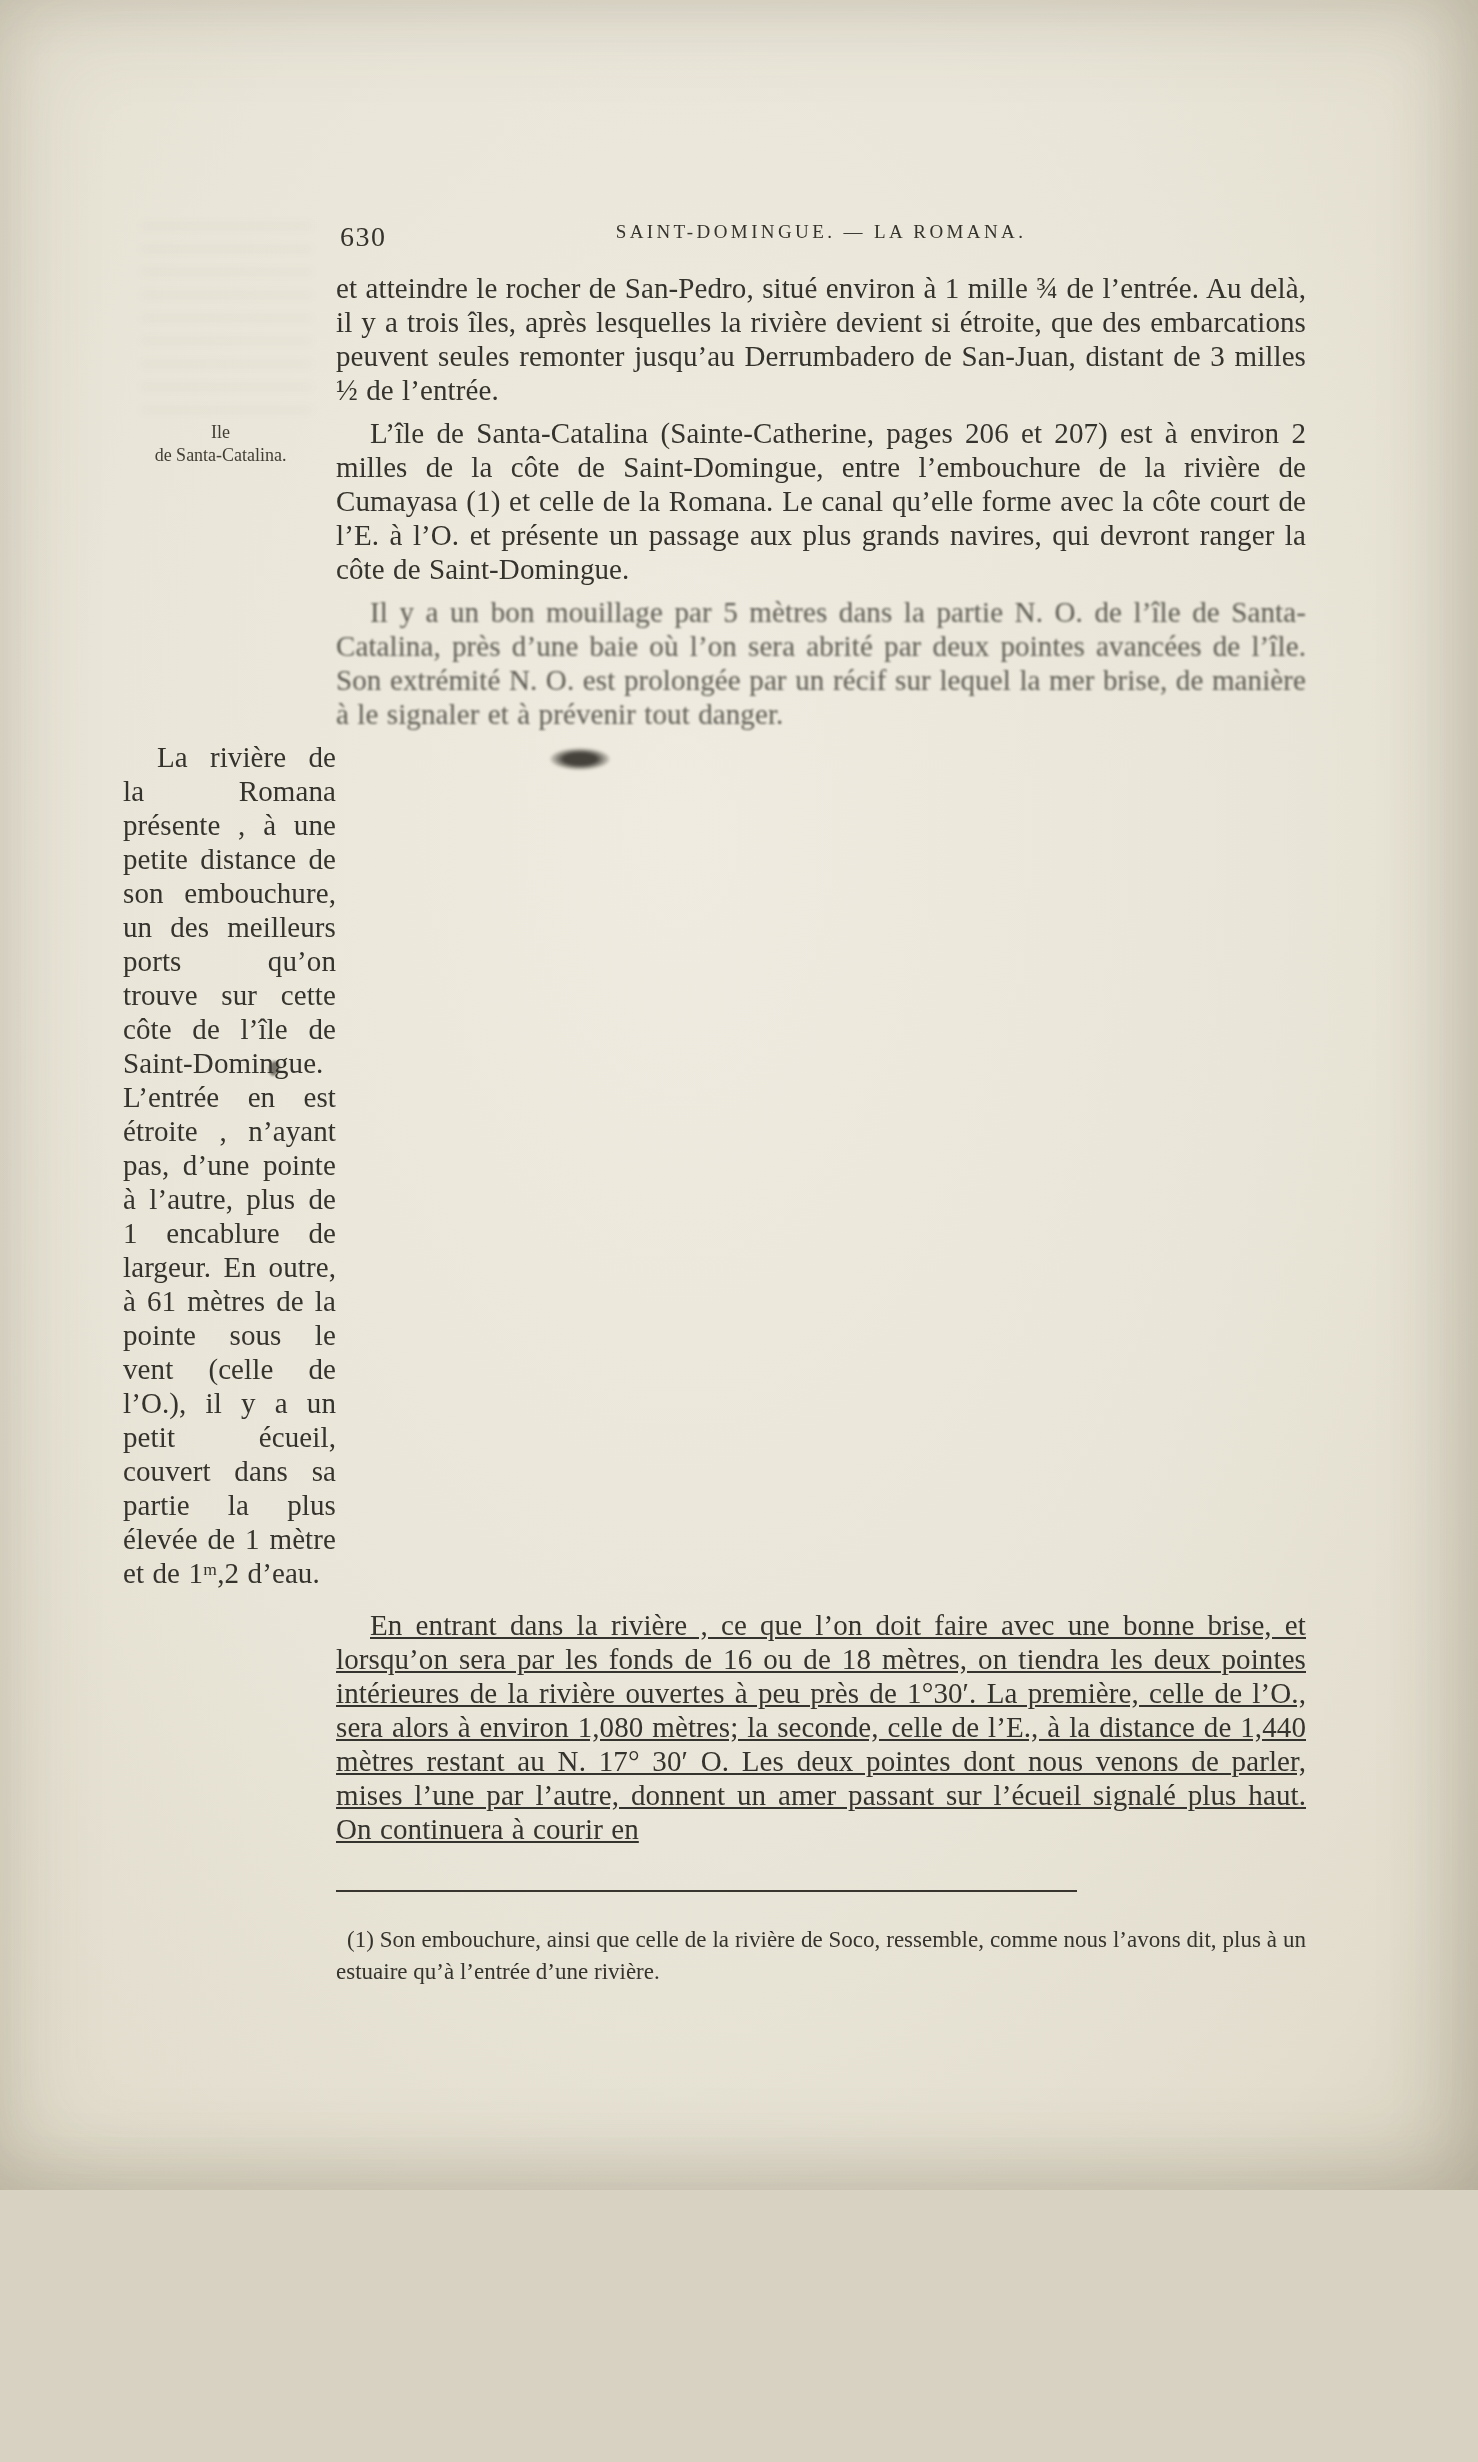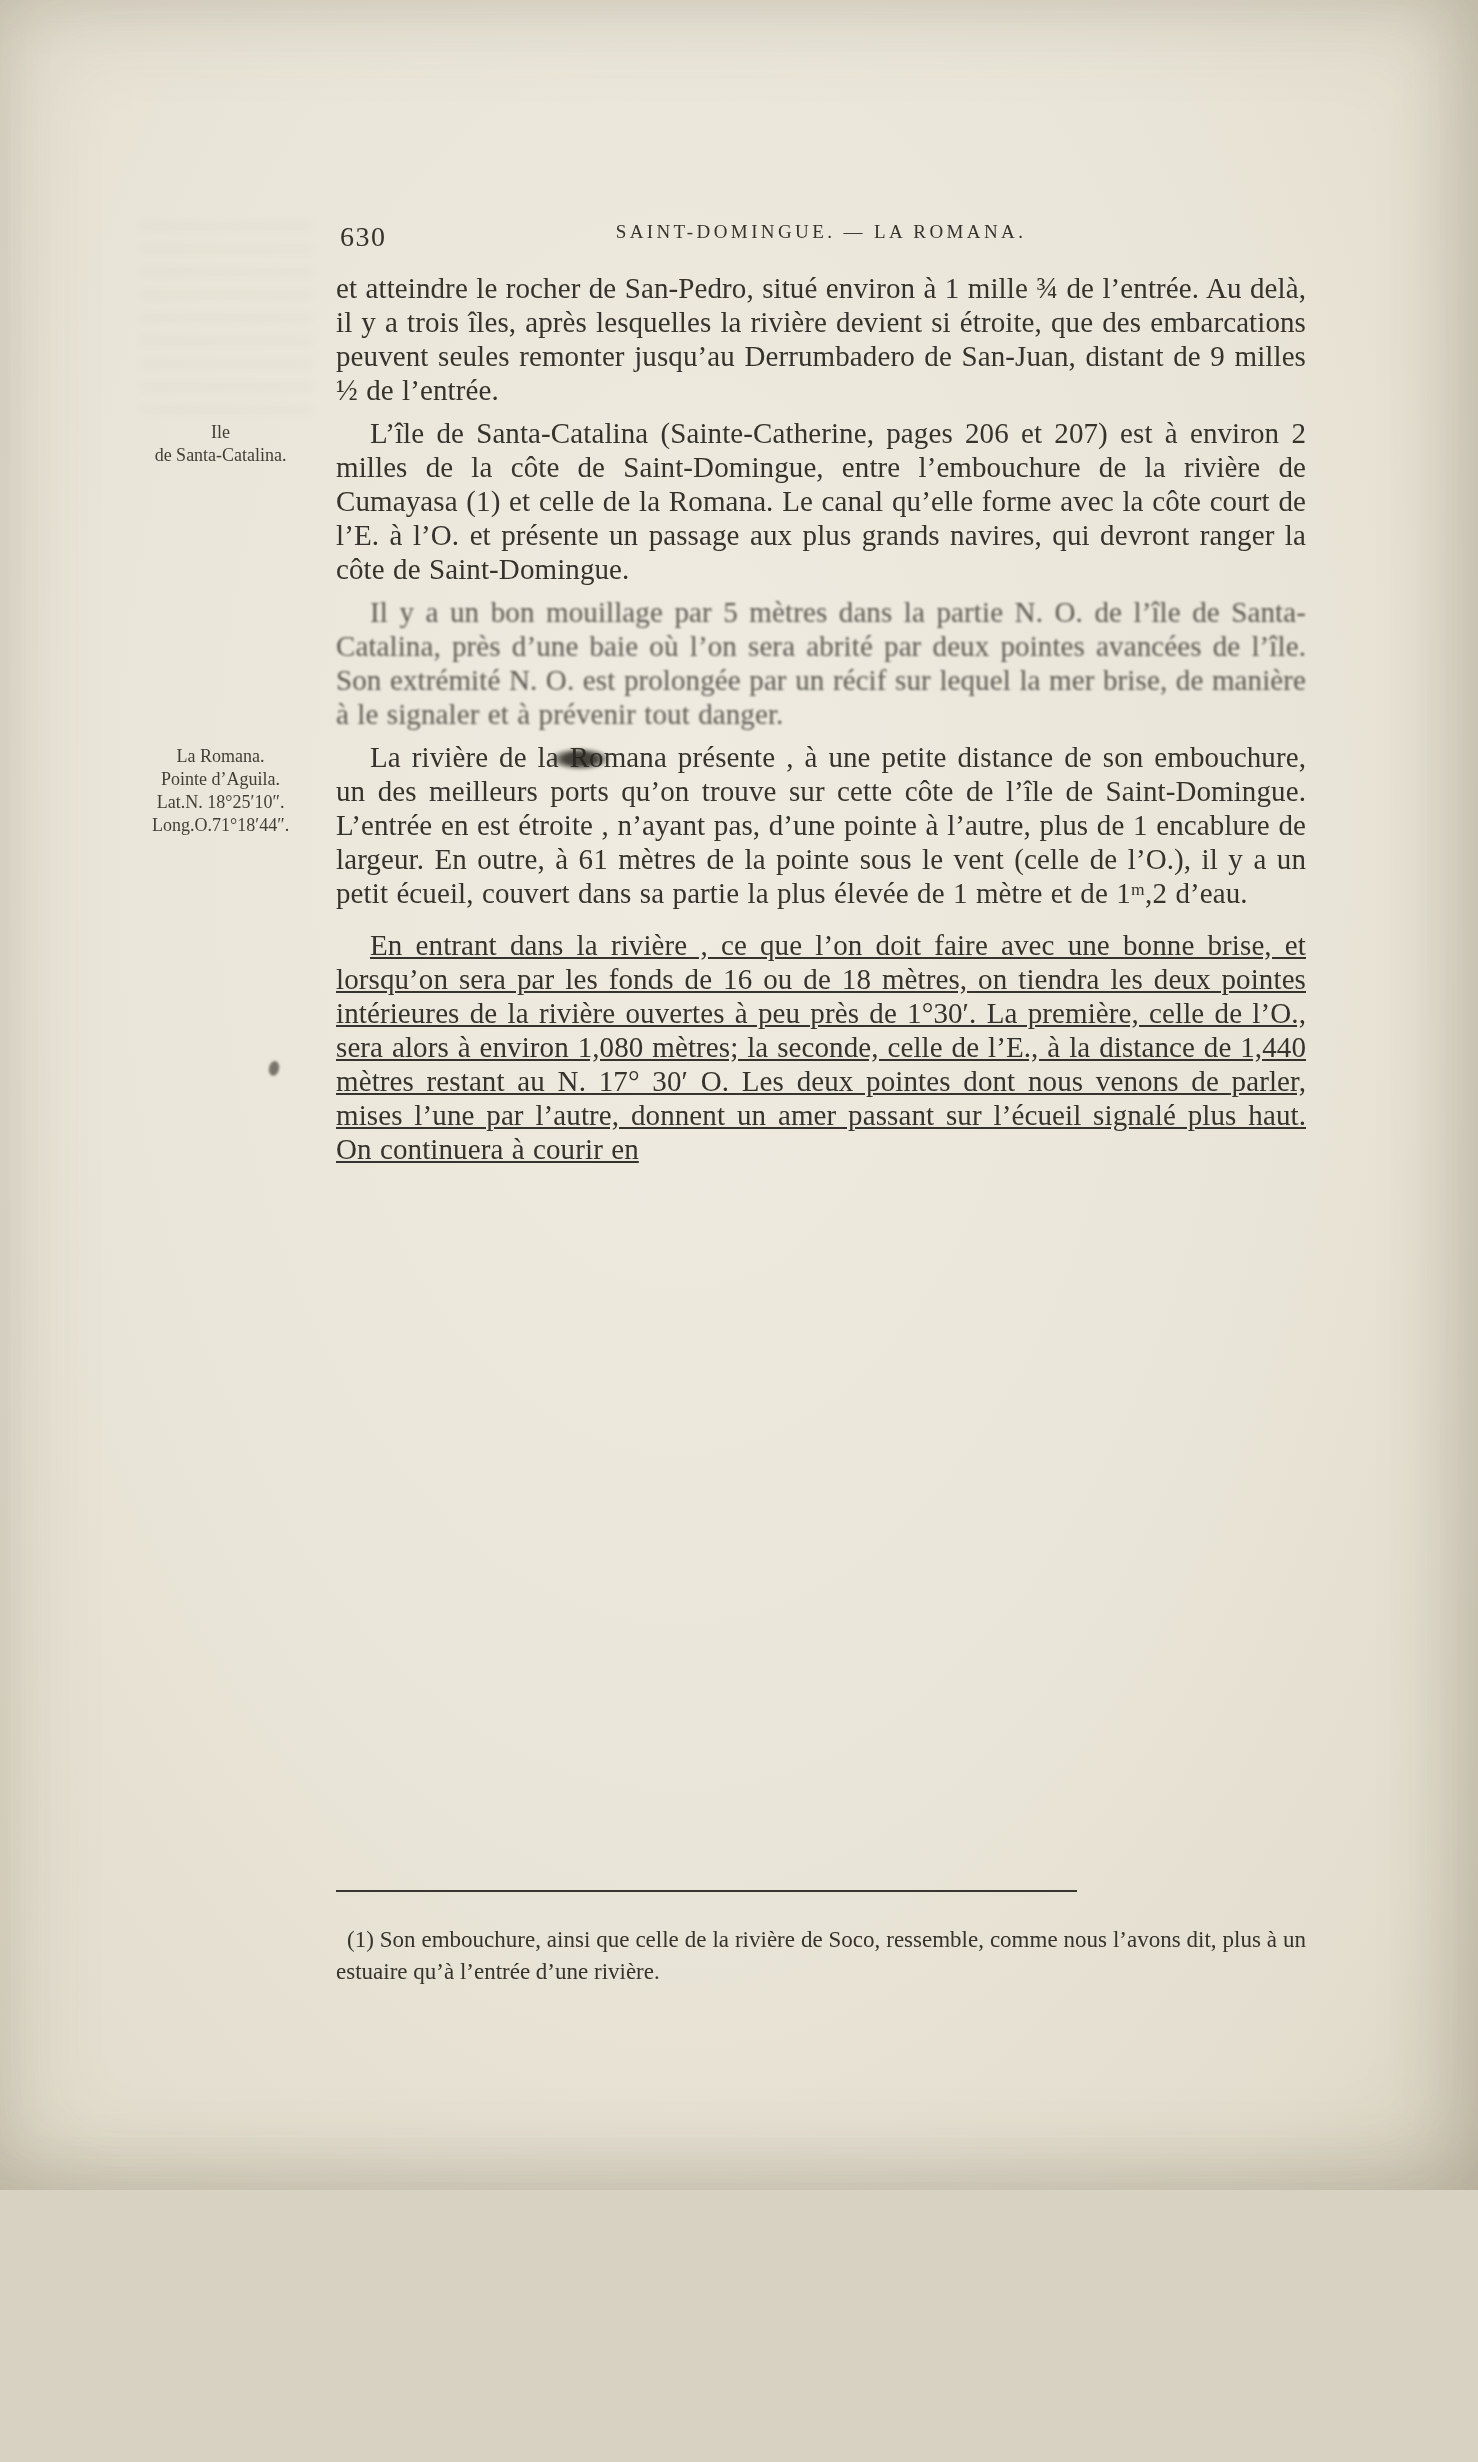--- a/index.html
+++ b/index.html
@@ -67,41 +67,37 @@
 
   <div class="content">
 
     <div class="header">
       <span class="pagenum">630</span>
       <span class="title">SAINT-DOMINGUE. — LA ROMANA.</span>
     </div>
 
     <div class="section">
       <div class="note"></div>
-      <div class="para flush">et atteindre le rocher de San-Pedro, situé environ à 1 mille ¾ de l’entrée. Au delà, il y a trois îles, après lesquelles la rivière devient si étroite, que des embarcations peuvent seules remonter jusqu’au Derrumbadero de San-Juan, distant de 9 milles ½ de l’entrée.</div>
+      <div class="para flush">et atteindre le rocher de San-Pedro, situé environ à 1 mille ¾ de l’entrée. Au delà, il y a trois îles, après lesquelles la rivière devient si étroite, que des embarcations peuvent seules remonter jusqu’au Derrumbadero de San-Juan, distant de 3 milles ½ de l’entrée.</div>
     </div>
 
 
     <div class="section">
       <div class="note">Ile
 de Santa-Catalina.</div>
       <div class="para">L’île de Santa-Catalina (Sainte-Catherine, pages 206 et 207) est à environ 2 milles de la côte de Saint-Domingue, entre l’embouchure de la rivière de Cumayasa (1) et celle de la Romana. Le canal qu’elle forme avec la côte court de l’E. à l’O. et présente un passage aux plus grands navires, qui devront ranger la côte de Saint-Domingue.</div>
     </div>
 
     <div class="section">
       <div class="note"></div>
       <div class="para blurred">Il y a un bon mouillage par 5 mètres dans la partie N. O. de l’île de Santa-Catalina, près d’une baie où l’on sera abrité par deux pointes avancées de l’île. Son extrémité N. O. est prolongée par un récif sur lequel la mer brise, de manière à le signaler et à prévenir tout danger.</div>
     </div>
 
     <div class="section">
       <i class="smudge"></i>
-      <div class="note">La Romana.
-Pointe d’Aguila.
-Lat.N. 18°25′10″.
-Long.O.71°18′44″.</div>
       <div class="para">La rivière de la Romana présente , à une petite distance de son embouchure, un des meilleurs ports qu’on trouve sur cette côte de l’île de Saint-Domingue. L’entrée en est étroite , n’ayant pas, d’une pointe à l’autre, plus de 1 encablure de largeur. En outre, à 61 mètres de la pointe sous le vent (celle de l’O.), il y a un petit écueil, couvert dans sa partie la plus élevée de 1 mètre et de 1ᵐ,2 d’eau.</div>
     </div>
 
     <div class="section sec-gap">
       <div class="note"></div>
       <div class="para">En entrant dans la rivière , ce que l’on doit faire avec une bonne brise, et lorsqu’on sera par les fonds de 16 ou de 18 mètres, on tiendra les deux pointes intérieures de la rivière ouvertes à peu près de 1°30′. La première, celle de l’O., sera alors à environ 1,080 mètres; la seconde, celle de l’E., à la distance de 1,440 mètres restant au N. 17° 30′ O. Les deux pointes dont nous venons de parler, mises l’une par l’autre, donnent un amer passant sur l’écueil signalé plus haut. On continuera à courir en</div>
     </div>
 
   </div>
 

